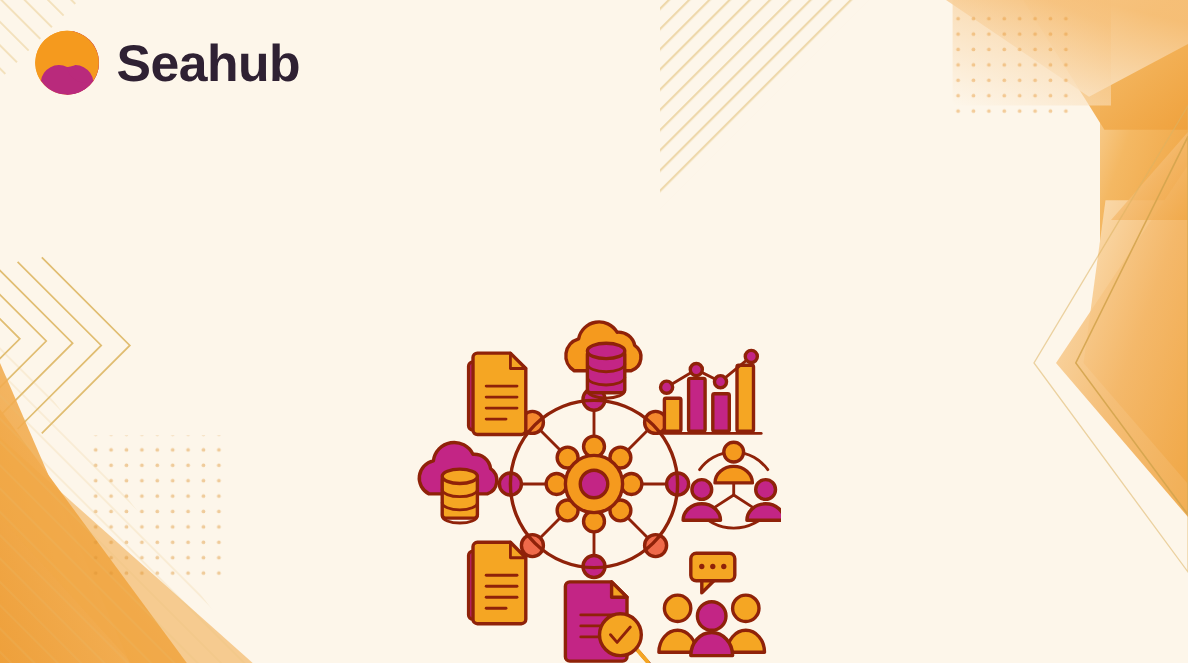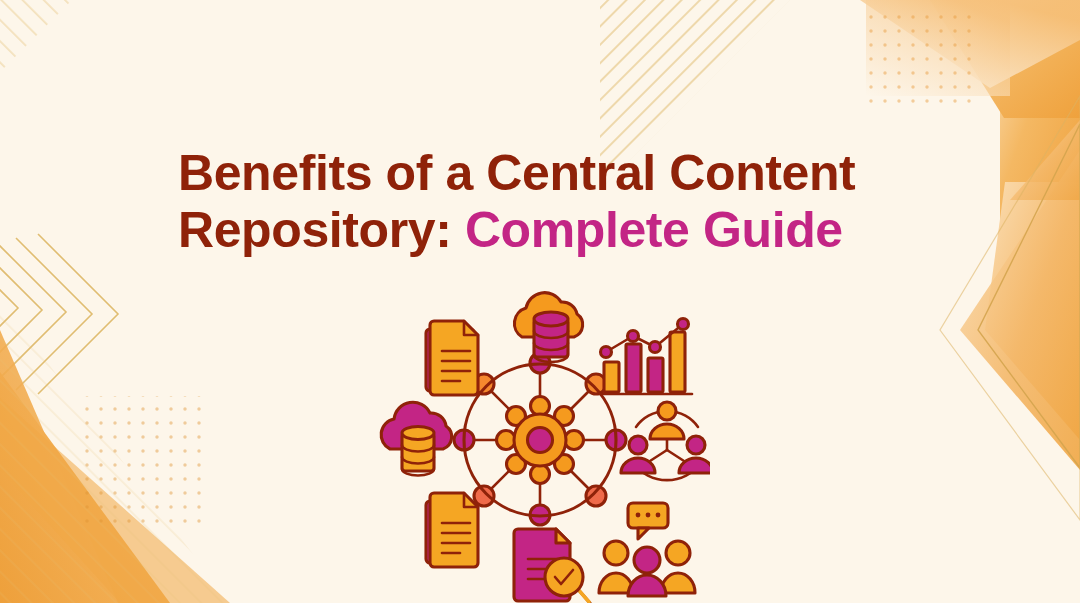--- a/index.html
+++ b/index.html
@@ -156,25 +156,30 @@
     <g>
       <path d="M1080,180 L1080,500 L995,395 L1040,340 L995,285 Z" fill="url(#gradR)" opacity="0"></path>
       <path d="M1005,182 L1080,182 L1080,440 L985,330 Z" fill="url(#gradR)"></path>
       <path d="M1080,150 L1080,470 L960,330 Z" fill="url(#gradR)" opacity="0.9"></path>
       <path d="M1080,120 L1080,200 L1010,200 Z" fill="url(#gradR)" opacity="0.8"></path>
       <path d="M1080,124 L1080,468 L978,330 Z" fill="none" stroke="#d4a44e" stroke-width="1.4" opacity="0.9"></path>
       <path d="M1080,96 L1080,520 L940,330 Z" fill="none" stroke="#ddb262" stroke-width="1.2" opacity="0.55"></path>
     </g>
   </svg>
 
-
-  <div class="title-block">
-    <div class="title-line">Benefits of a Central Content</div>
-    <div class="title-line"><span>Repository: </span><span class="title-accent">Complete Guide</span></div>
+  <div class="logo-row">
+    <svg class="logo-mark" viewBox="0 0 64 64">
+      <circle cx="32" cy="32" r="30" fill="#f59a1e"></circle>
+      <path d="M32 62 A30 30 0 0 0 32 2 A17 17 0 0 1 32 36 A17 17 0 0 0 32 62 Z" fill="#b92a7c"></path>
+      <path d="M32 2 A30 30 0 0 0 7.5 49 A17 17 0 0 0 32 36 A17 17 0 0 1 56.5 49 A30 30 0 0 0 32 2 Z" fill="#f59a1e"></path>
+      <path d="M32 62 A30 30 0 0 1 7.5 49 A17 17 0 0 1 32 36 A17 17 0 0 0 56.5 49 A30 30 0 0 1 32 62 Z" fill="#b92a7c"></path>
+    </svg>
+    <span class="logo-word">Seahub</span>
   </div>
+
 
   <div class="illus">
     <svg viewBox="0 0 340 328">
       <defs>
         <style>
           .ol { stroke:#8f2209; stroke-width:3.1; stroke-linecap:round; stroke-linejoin:round; }
           .olth { stroke:#8f2209; stroke-width:2.6; stroke-linecap:round; stroke-linejoin:round; fill:none; }
           .org { fill:#f5a623; }
           .org2 { fill:#f59a1e; }
           .mag { fill:#c32585; }

